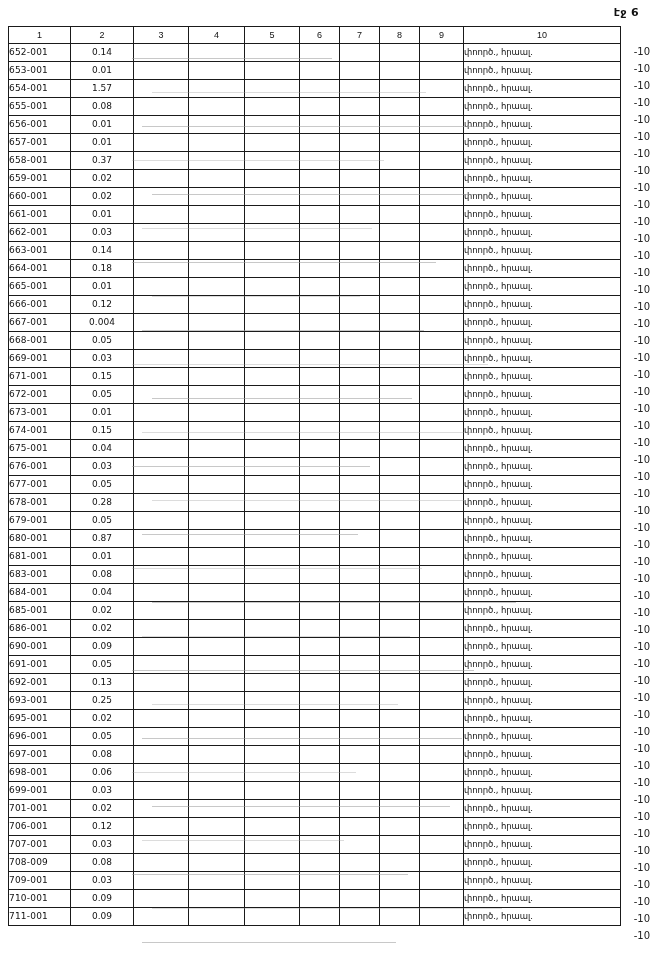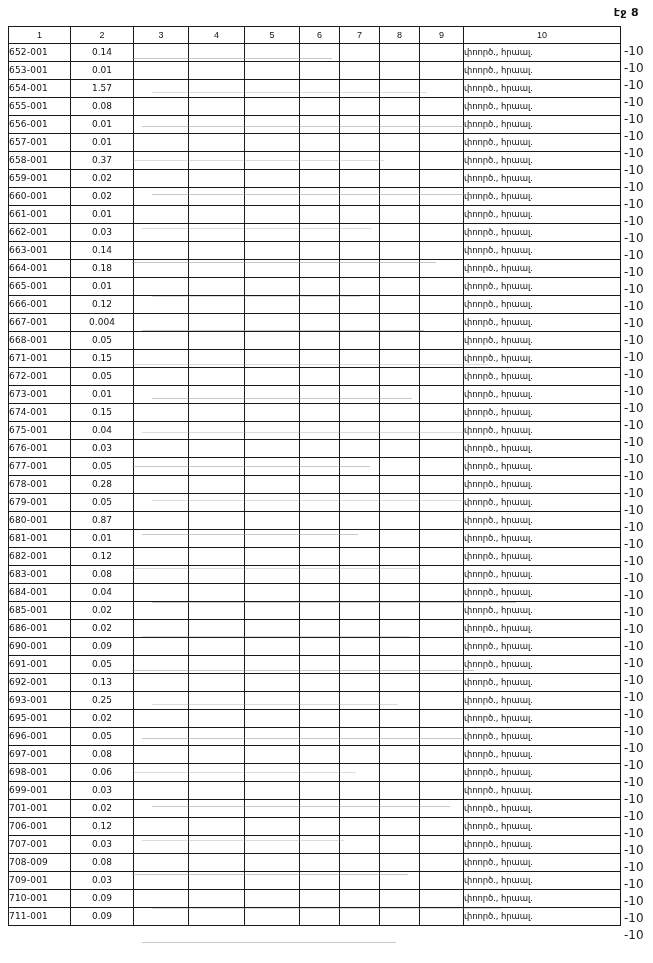--- a/index.html
+++ b/index.html
@@ -84,42 +84,42 @@
   }
   .side-marks {
     position: absolute;
     top: 43px;
     left: 622px;
     width: 28px;
   }
   .side-mark {
     height: 17px;
     line-height: 17px;
-    font-size: 12px;
+    font-size: 10px;
     font-family: "DejaVu Sans", sans-serif;
     color: #222;
-    text-align: left;
+    text-align: right;
     padding-left: 2px;
     white-space: nowrap;
   }
   
   .stroke {
     position: absolute;
     height: 1px;
     background: #9a9a9a;
     opacity: 0.55;
   }
   .stroke.thin { opacity: 0.35; }
 </style>
 </head>
 <body>
 
 <div id="page">
 
-  <div class="page-header">էջ 8</div>
+  <div class="page-header">էջ 6</div>
 
   <div class="table-wrap">
     <table class="doc-table">
       <colgroup>
         <col style="width:62px">
         <col style="width:63px">
         <col style="width:55px">
         <col style="width:56px">
         <col style="width:55px">
         <col style="width:40px">
@@ -341,20 +341,32 @@
             <td class="c-empty"></td>
             <td class="c-empty"></td>
             <td class="c-empty"></td>
             <td class="c-empty"></td>
             <td class="c-empty"></td>
             <td class="c-empty"></td>
             <td class="c-empty"></td>
             <td class="c-note">փոործ., հրաալ.</td>
           </tr>
           <tr>
+            <td class="c-code">669-001</td>
+            <td class="c-val">0.03</td>
+            <td class="c-empty"></td>
+            <td class="c-empty"></td>
+            <td class="c-empty"></td>
+            <td class="c-empty"></td>
+            <td class="c-empty"></td>
+            <td class="c-empty"></td>
+            <td class="c-empty"></td>
+            <td class="c-note">փոործ., հրաալ.</td>
+          </tr>
+          <tr>
             <td class="c-code">671-001</td>
             <td class="c-val">0.15</td>
             <td class="c-empty"></td>
             <td class="c-empty"></td>
             <td class="c-empty"></td>
             <td class="c-empty"></td>
             <td class="c-empty"></td>
             <td class="c-empty"></td>
             <td class="c-empty"></td>
             <td class="c-note">փոործ., հրաալ.</td>
@@ -463,32 +475,20 @@
             <td class="c-empty"></td>
             <td class="c-empty"></td>
             <td class="c-empty"></td>
             <td class="c-empty"></td>
             <td class="c-empty"></td>
             <td class="c-note">փոործ., հրաալ.</td>
           </tr>
           <tr>
             <td class="c-code">681-001</td>
             <td class="c-val">0.01</td>
-            <td class="c-empty"></td>
-            <td class="c-empty"></td>
-            <td class="c-empty"></td>
-            <td class="c-empty"></td>
-            <td class="c-empty"></td>
-            <td class="c-empty"></td>
-            <td class="c-empty"></td>
-            <td class="c-note">փոործ., հրաալ.</td>
-          </tr>
-          <tr>
-            <td class="c-code">682-001</td>
-            <td class="c-val">0.12</td>
             <td class="c-empty"></td>
             <td class="c-empty"></td>
             <td class="c-empty"></td>
             <td class="c-empty"></td>
             <td class="c-empty"></td>
             <td class="c-empty"></td>
             <td class="c-empty"></td>
             <td class="c-note">փոործ., հրաալ.</td>
           </tr>
           <tr>

